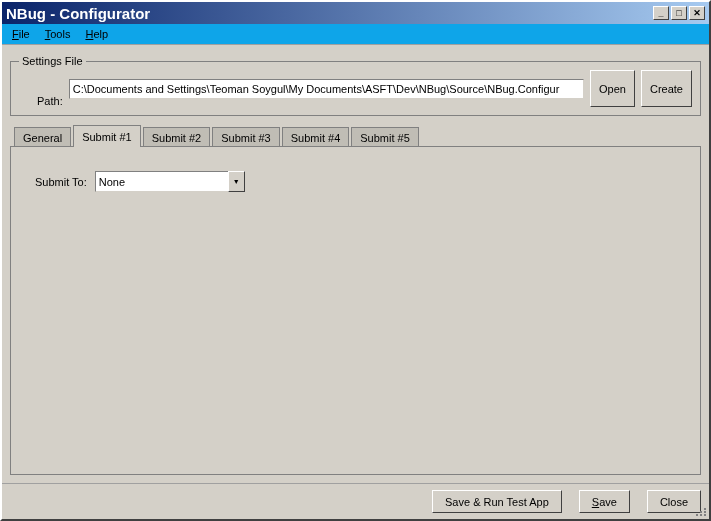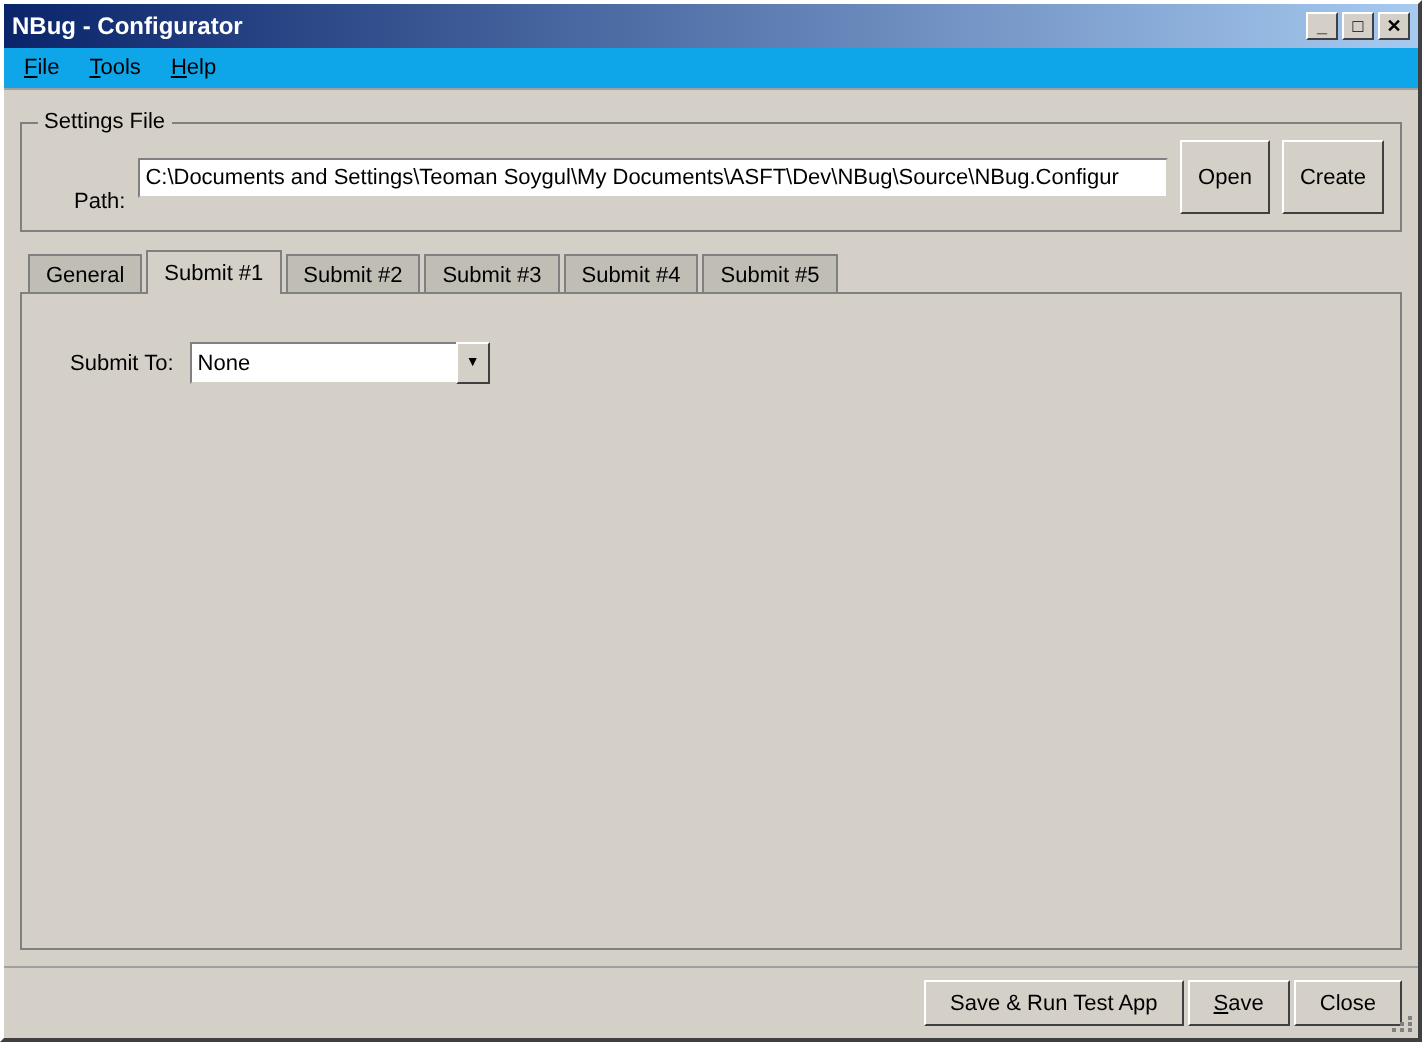--- a/index.html
+++ b/index.html
@@ -34,21 +34,21 @@
       padding: 3px 4px;
       display: flex;
       align-items: center;
       justify-content: space-between;
       height: 22px;
       flex-shrink: 0;
     }
 
     .title-bar-text {
       font-weight: bold;
-      font-size: 12px;
+      font-size: 15px;
       color: white;
     }
 
     .title-bar-buttons {
       display: flex;
       gap: 2px;
     }
 
     .title-btn {
       width: 16px;
@@ -245,21 +245,21 @@
     .select-arrow::after {
       content: '▼';
       font-size: 7px;
     }
 
     .bottom-bar {
       display: flex;
       justify-content: flex-end;
       align-items: center;
       padding: 6px 8px;
-      gap: 2px;
+      gap: 17px;
       flex-shrink: 0;
       border-top: 1px solid #a0a0a0;
     }
 
     .bottom-bar-wrapper {
       position: relative;
     }
   </style>
 </head>
 <body>

